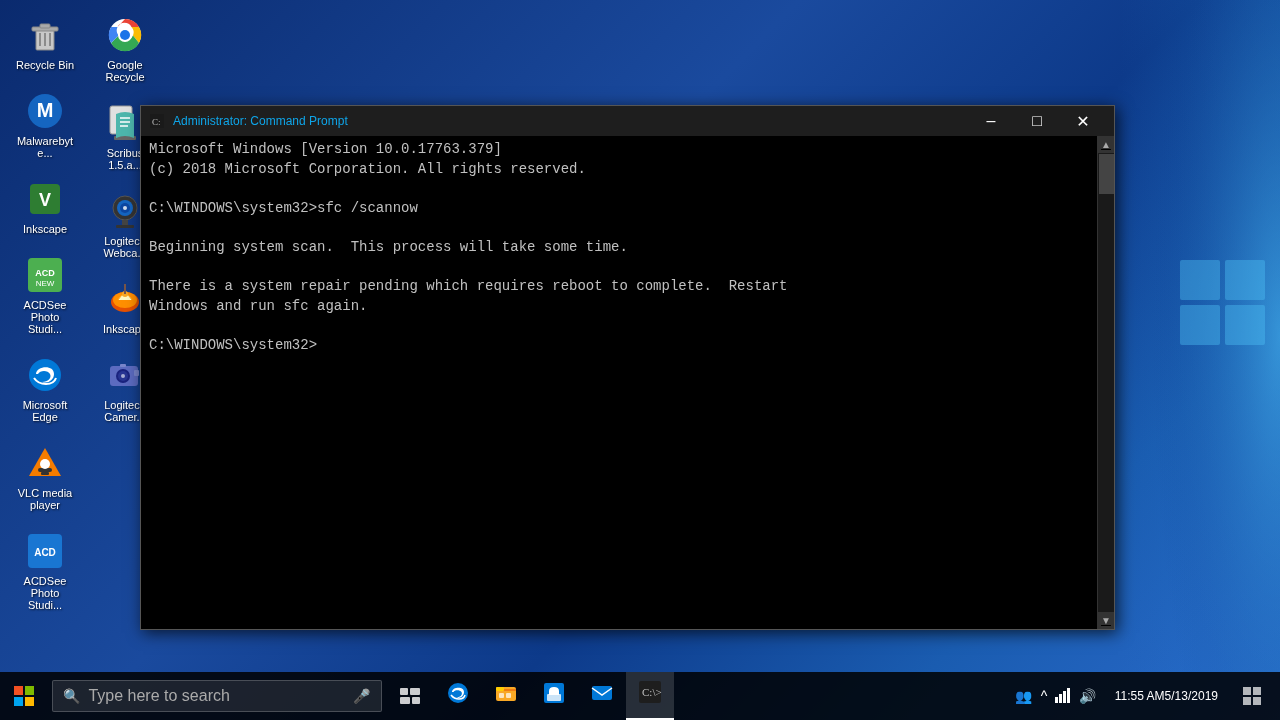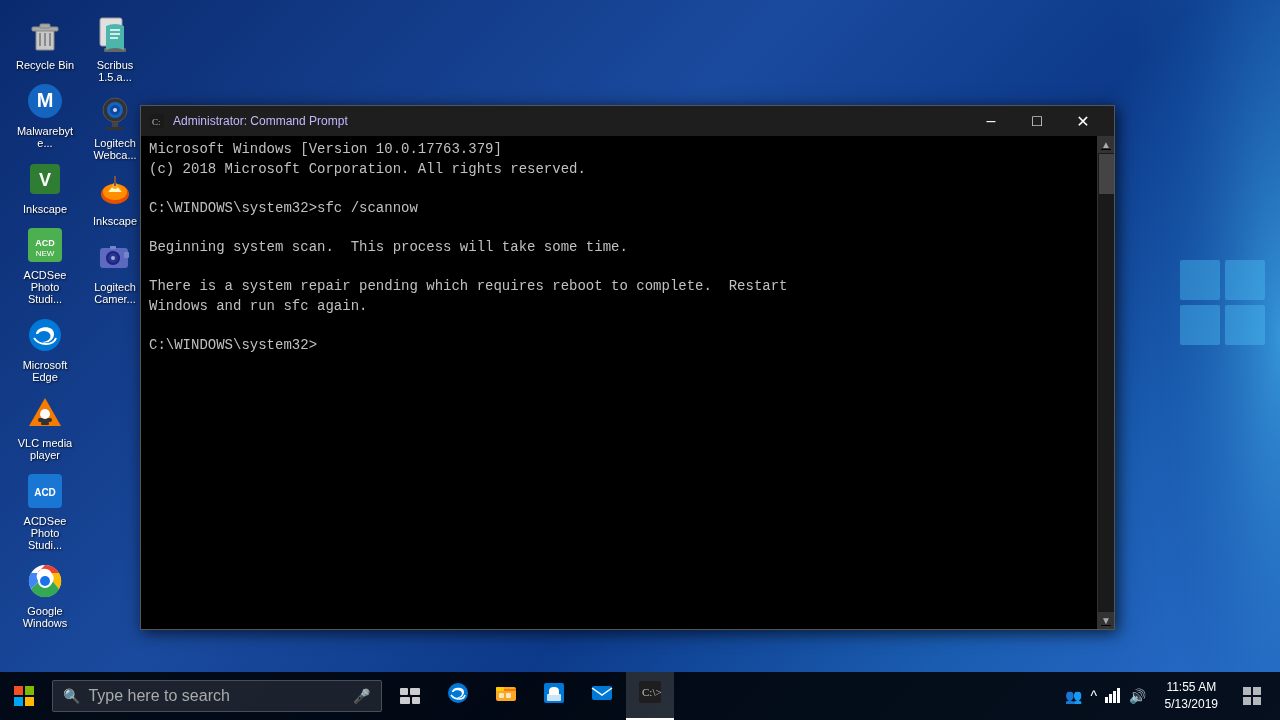--- a/index.html
+++ b/index.html
@@ -20,21 +20,21 @@
     }
 
     
     .desktop-icons {
       position: absolute;
       top: 0;
       left: 0;
       display: flex;
       flex-direction: column;
       flex-wrap: wrap;
-      gap: 0;
+      gap: 10px;
       padding: 10px;
       width: 150px;
       height: calc(100% - 48px);
     }
 
     .desktop-icon {
       display: flex;
       flex-direction: column;
       align-items: center;
       width: 70px;
@@ -104,21 +104,21 @@
       justify-content: center;
     }
 
     .cmd-titlebar-icon svg {
       width: 14px;
       height: 14px;
     }
 
     .cmd-titlebar-title {
       flex: 1;
-      color: #c4b5fd;
+      color: #0ea5e9;
       font-size: 12px;
       font-family: 'Segoe UI', sans-serif;
     }
 
     .cmd-titlebar-controls {
       display: flex;
       gap: 0;
     }
 
     .cmd-ctrl-btn {
@@ -294,21 +294,21 @@
     }
 
     .systray-icon {
       color: #fff;
       font-size: 14px;
       padding: 0 4px;
     }
 
     .taskbar-clock {
       display: flex;
-      flex-direction: column;
+      flex-direction: row;
       align-items: center;
       justify-content: center;
       color: #fff;
       font-size: 12px;
       padding: 0 10px;
       height: 48px;
       cursor: pointer;
       line-height: 1.4;
     }
 
@@ -412,21 +412,21 @@
         <svg width="38" height="38" viewBox="0 0 38 38" xmlns="http://www.w3.org/2000/svg">
           <circle cx="19" cy="19" r="16" fill="white"></circle>
           <path d="M19 3 A16 16 0 0 1 33 11 L25.5 11 A8 8 0 0 0 11.5 11 Z" fill="#ea4335"></path>
           <path d="M33 11 A16 16 0 0 1 33 27 L27 19.5 A8 8 0 0 0 25.5 11 Z" fill="#fbbc04"></path>
           <path d="M33 27 A16 16 0 0 1 5 27 L12.5 19.5 A8 8 0 0 0 27 19.5 Z" fill="#34a853"></path>
           <path d="M5 27 A16 16 0 0 1 5 11 L11.5 11 A8 8 0 0 0 12.5 19.5 Z" fill="#4285f4"></path>
           <circle cx="19" cy="19" r="7" fill="white"></circle>
           <circle cx="19" cy="19" r="5" fill="#1a73e8"></circle>
         </svg>
       </div>
-      <span class="icon-label">Google Windows</span>
+      <span class="icon-label">Google Recycle</span>
     </div>
 
     <div class="desktop-icon">
       <div class="icon-img">
         <svg width="38" height="38" viewBox="0 0 38 38" xmlns="http://www.w3.org/2000/svg">
           <rect x="4" y="2" width="22" height="28" rx="2" fill="#e0e0e0" stroke="#999" stroke-width="1"></rect>
           <rect x="8" y="32" width="22" height="4" rx="1" fill="#666"></rect>
           <path d="M10 10 Q19 6 28 10 L28 34 Q19 30 10 34 Z" fill="#4db6ac"></path>
           <path d="M14 14 L24 14 M14 18 L24 18 M14 22 L22 22" stroke="white" stroke-width="1.5" fill="none"></path>
         </svg>

